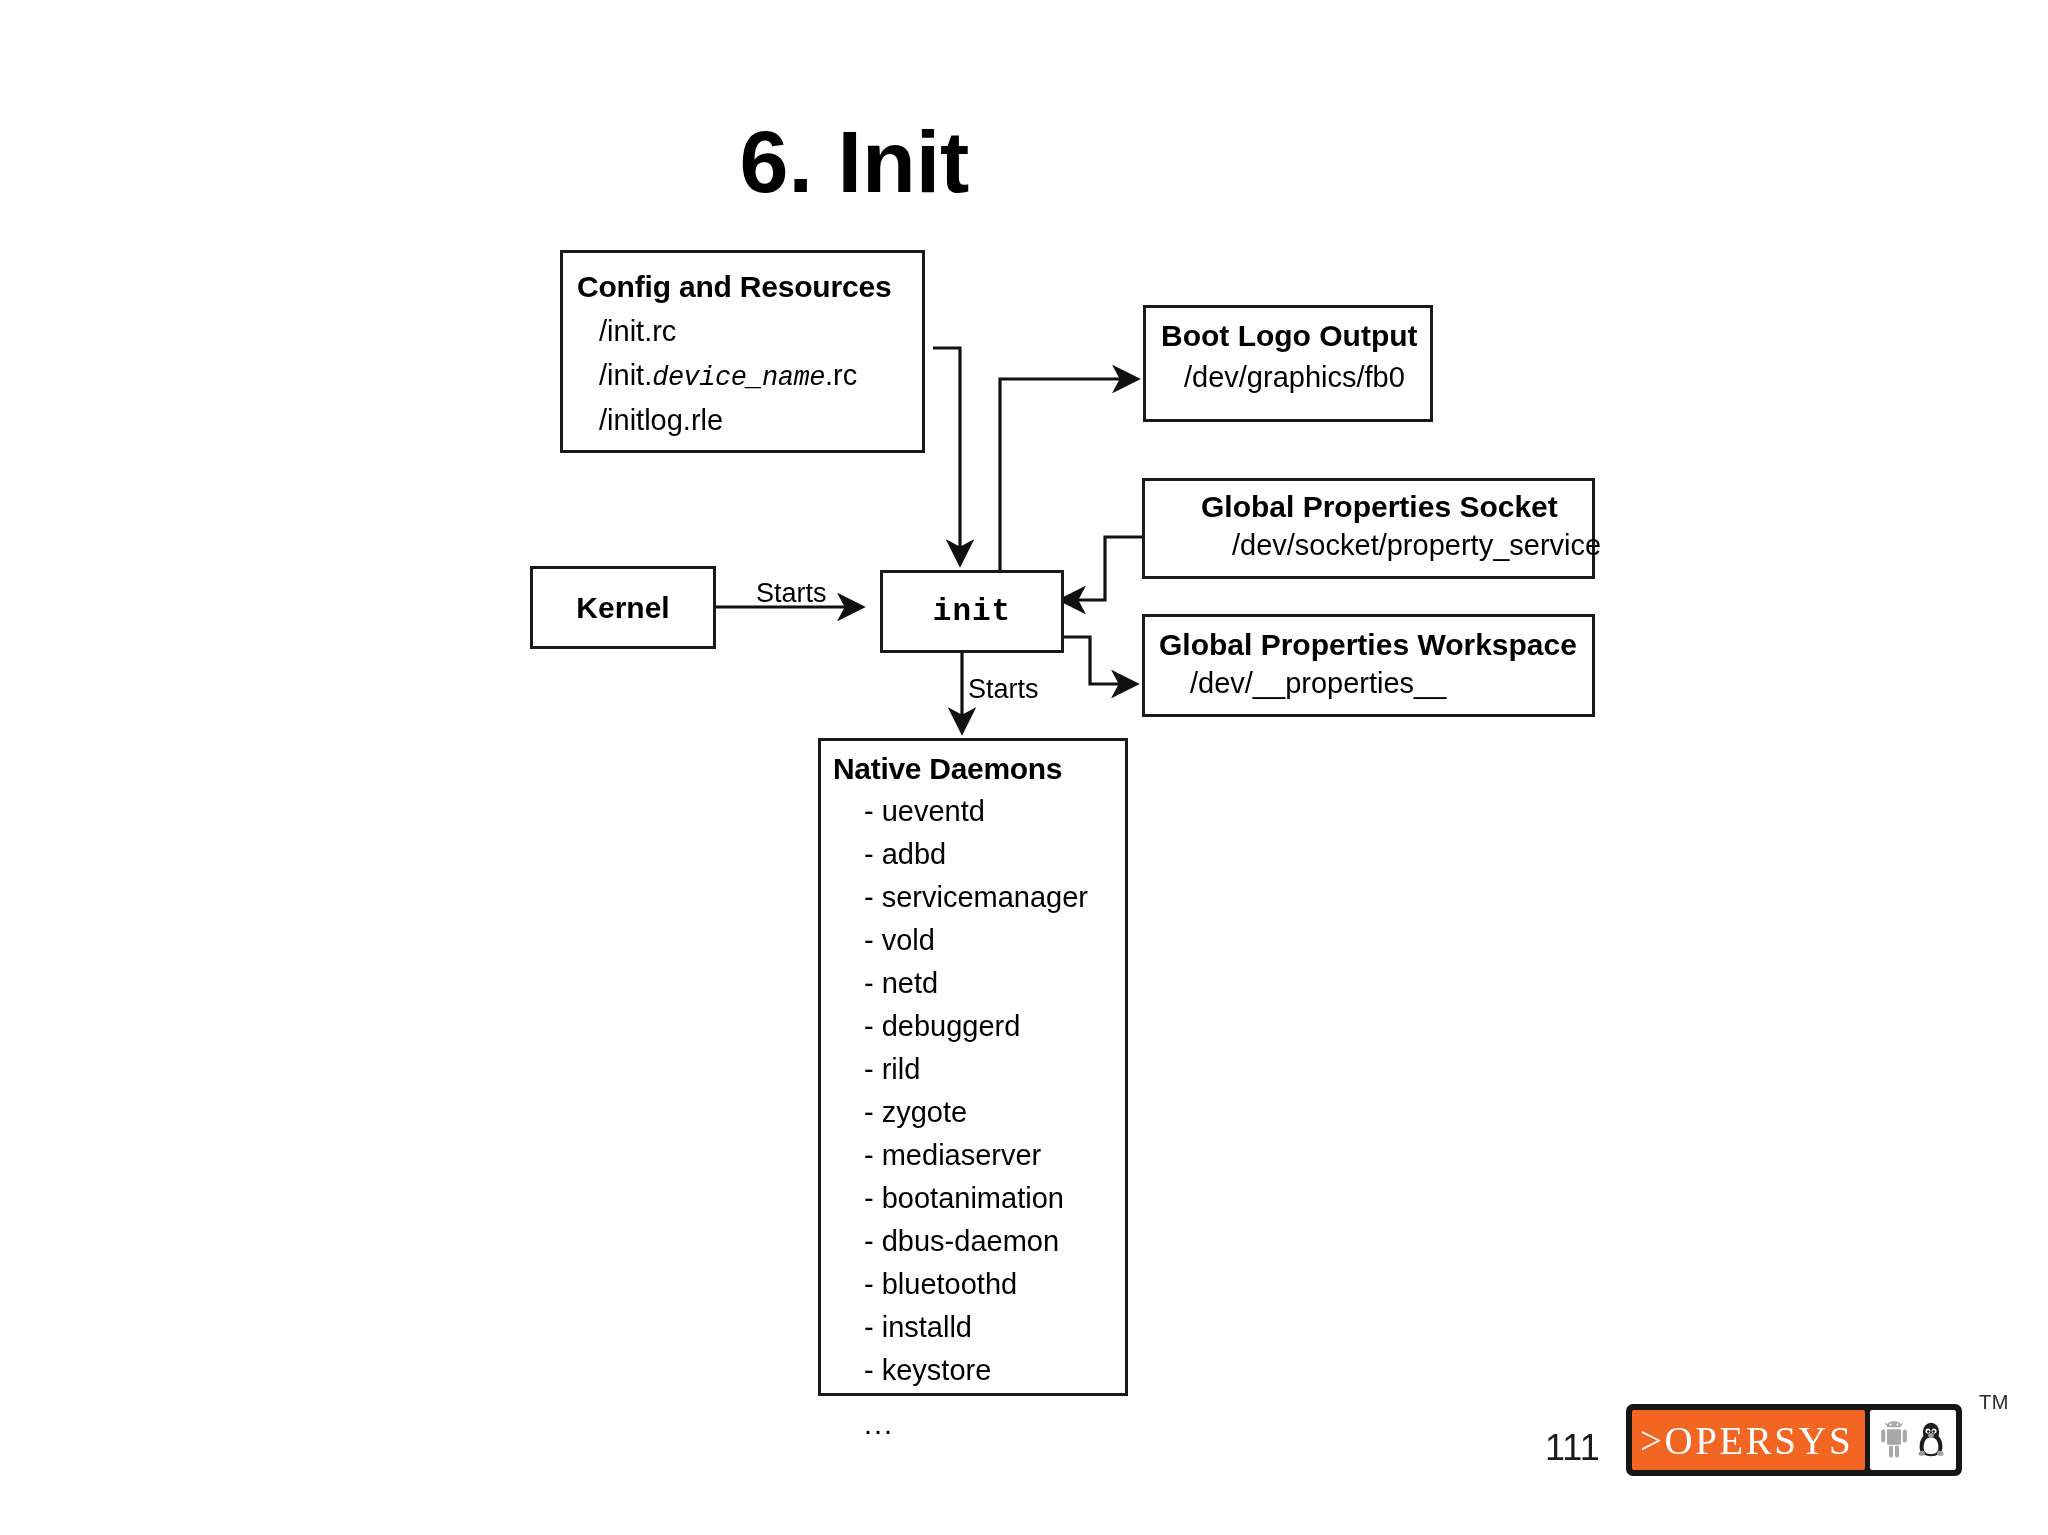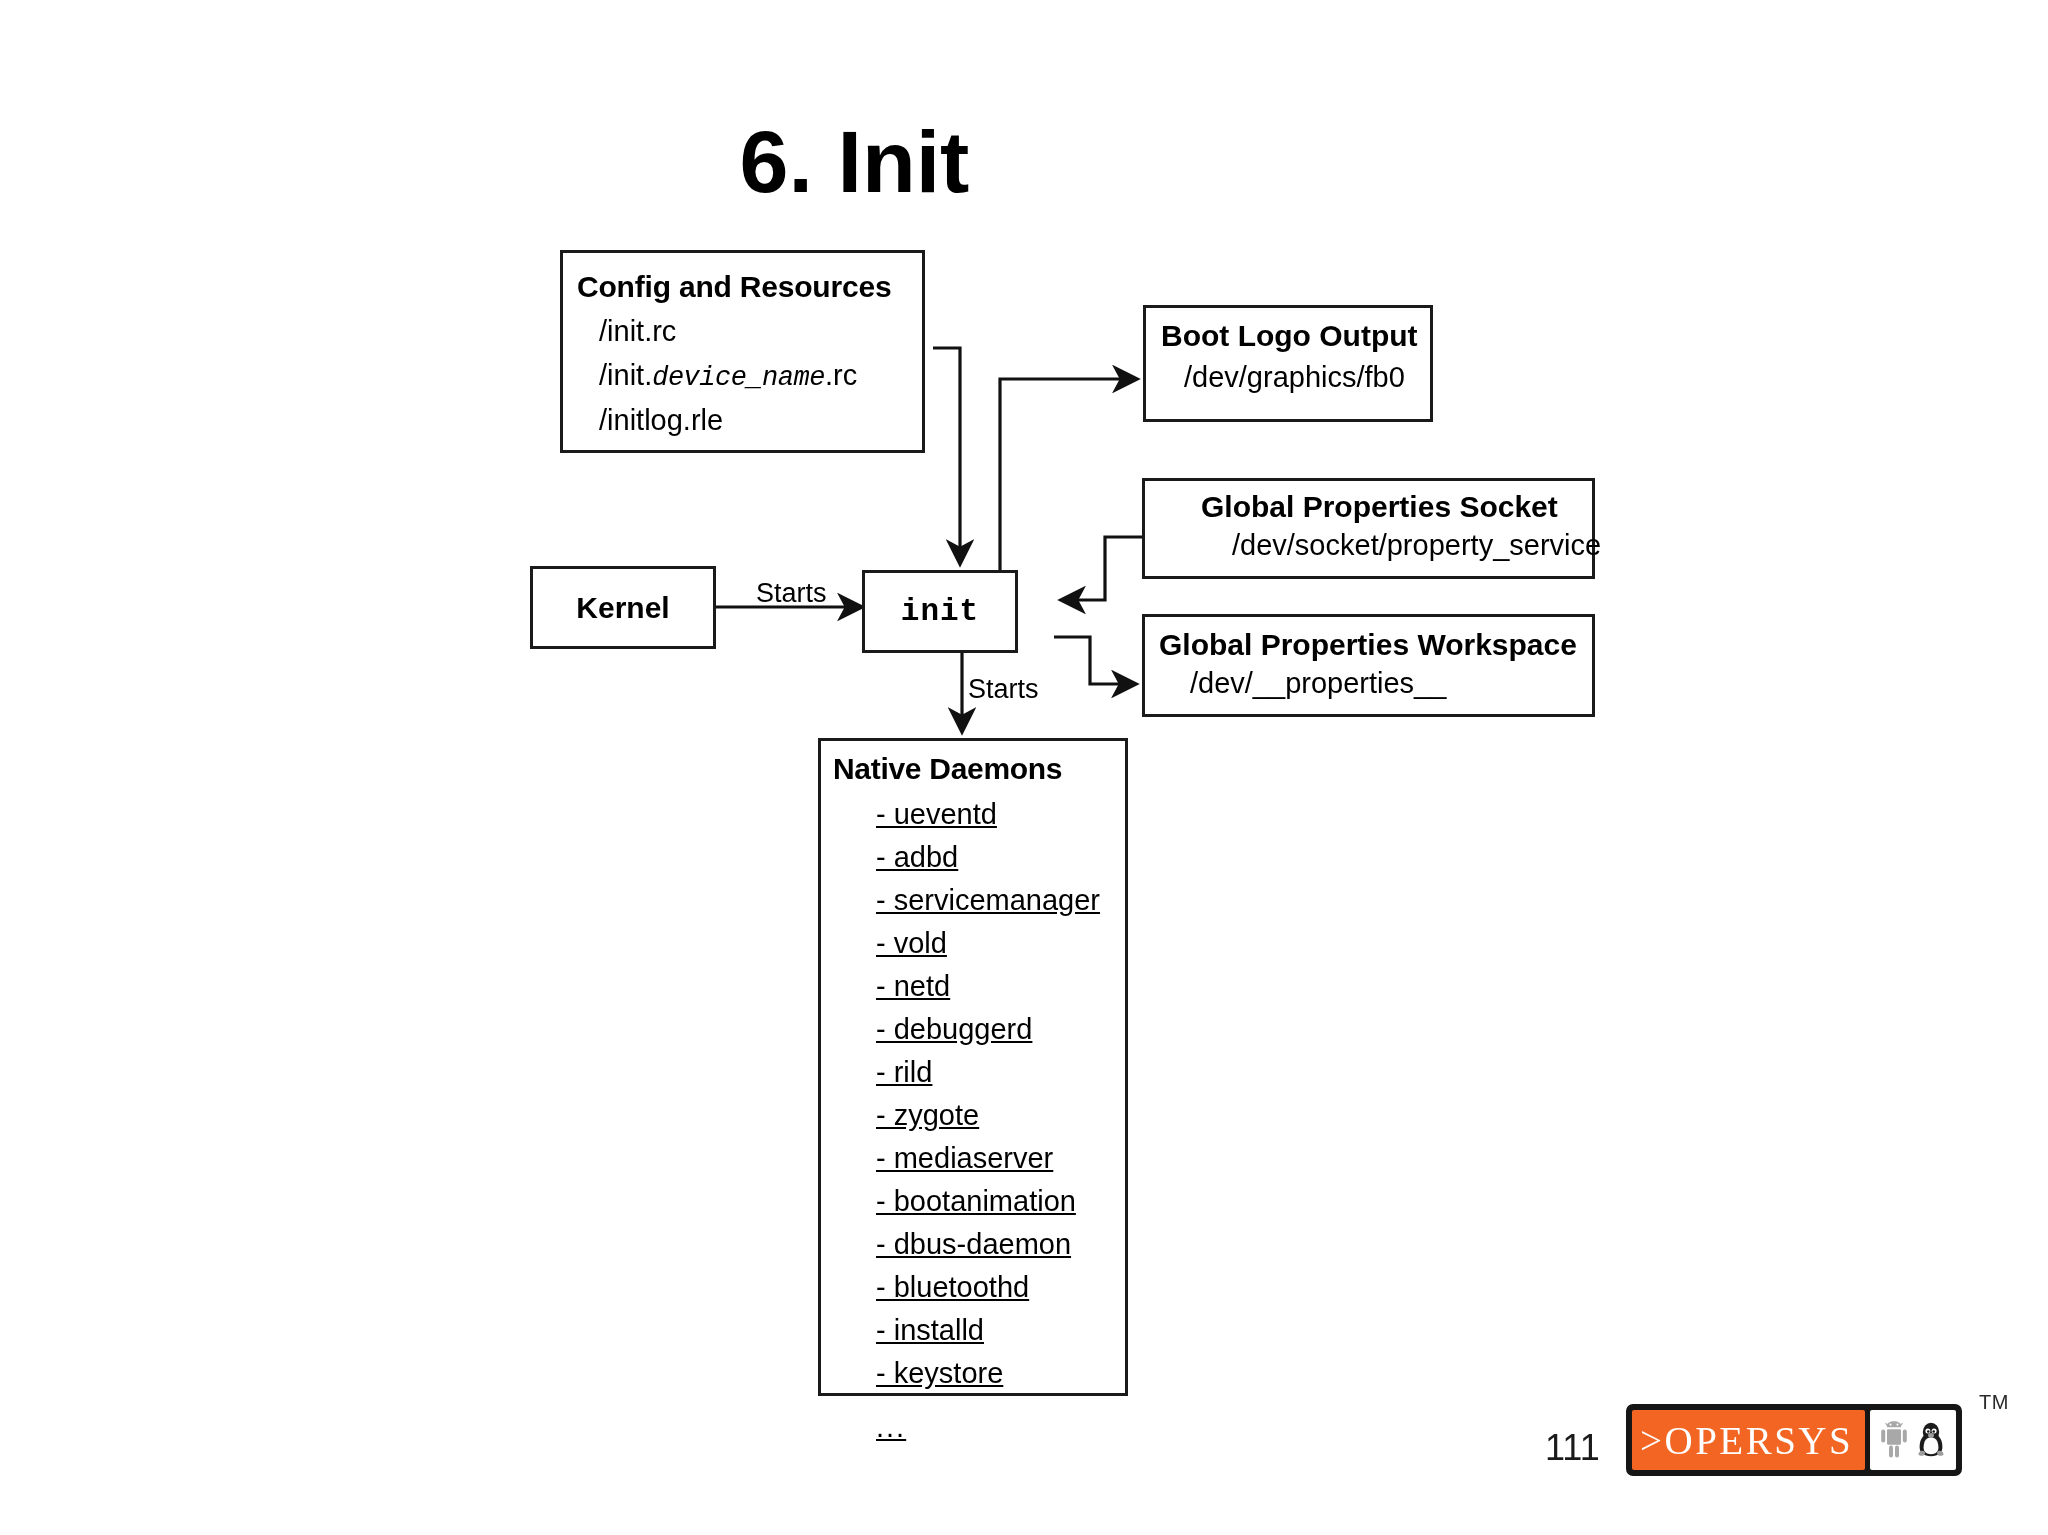--- a/index.html
+++ b/index.html
@@ -134,22 +134,22 @@
     left: 530px; top: 566px;
     width: 186px; height: 83px;
     display: flex;
     align-items: center;
     justify-content: center;
   }
   #box-kernel .title { font-size: 30px; }
 
   
   #box-init {
-    left: 862px; top: 570px;
-    width: 156px; height: 83px;
+    left: 880px; top: 570px;
+    width: 184px; height: 83px;
     display: flex;
     align-items: center;
     justify-content: center;
   }
   #box-init .title {
     font-family: "Liberation Mono", "DejaVu Sans Mono", monospace;
     font-size: 31px;
     font-weight: bold;
     letter-spacing: 1px;
   }
@@ -159,23 +159,22 @@
     left: 818px; top: 738px;
     width: 310px; height: 658px;
   }
   #box-daemons .title {
     font-size: 30px;
     margin: 11px 0 0 12px;
     letter-spacing: -0.3px;
   }
   #box-daemons ul {
     list-style: none;
-    margin: 12px;
+    margin: 0;
     padding: 0;
-    text-decoration: underline;
   }
   #box-daemons li {
     font-size: 29px;
     margin: 10px 0 0 43px;
     white-space: nowrap;
   }
   #box-daemons li:first-child { margin-top: 9px; }
   #box-daemons li.ellipsis {
     margin-top: 21px;
     font-size: 29px;

